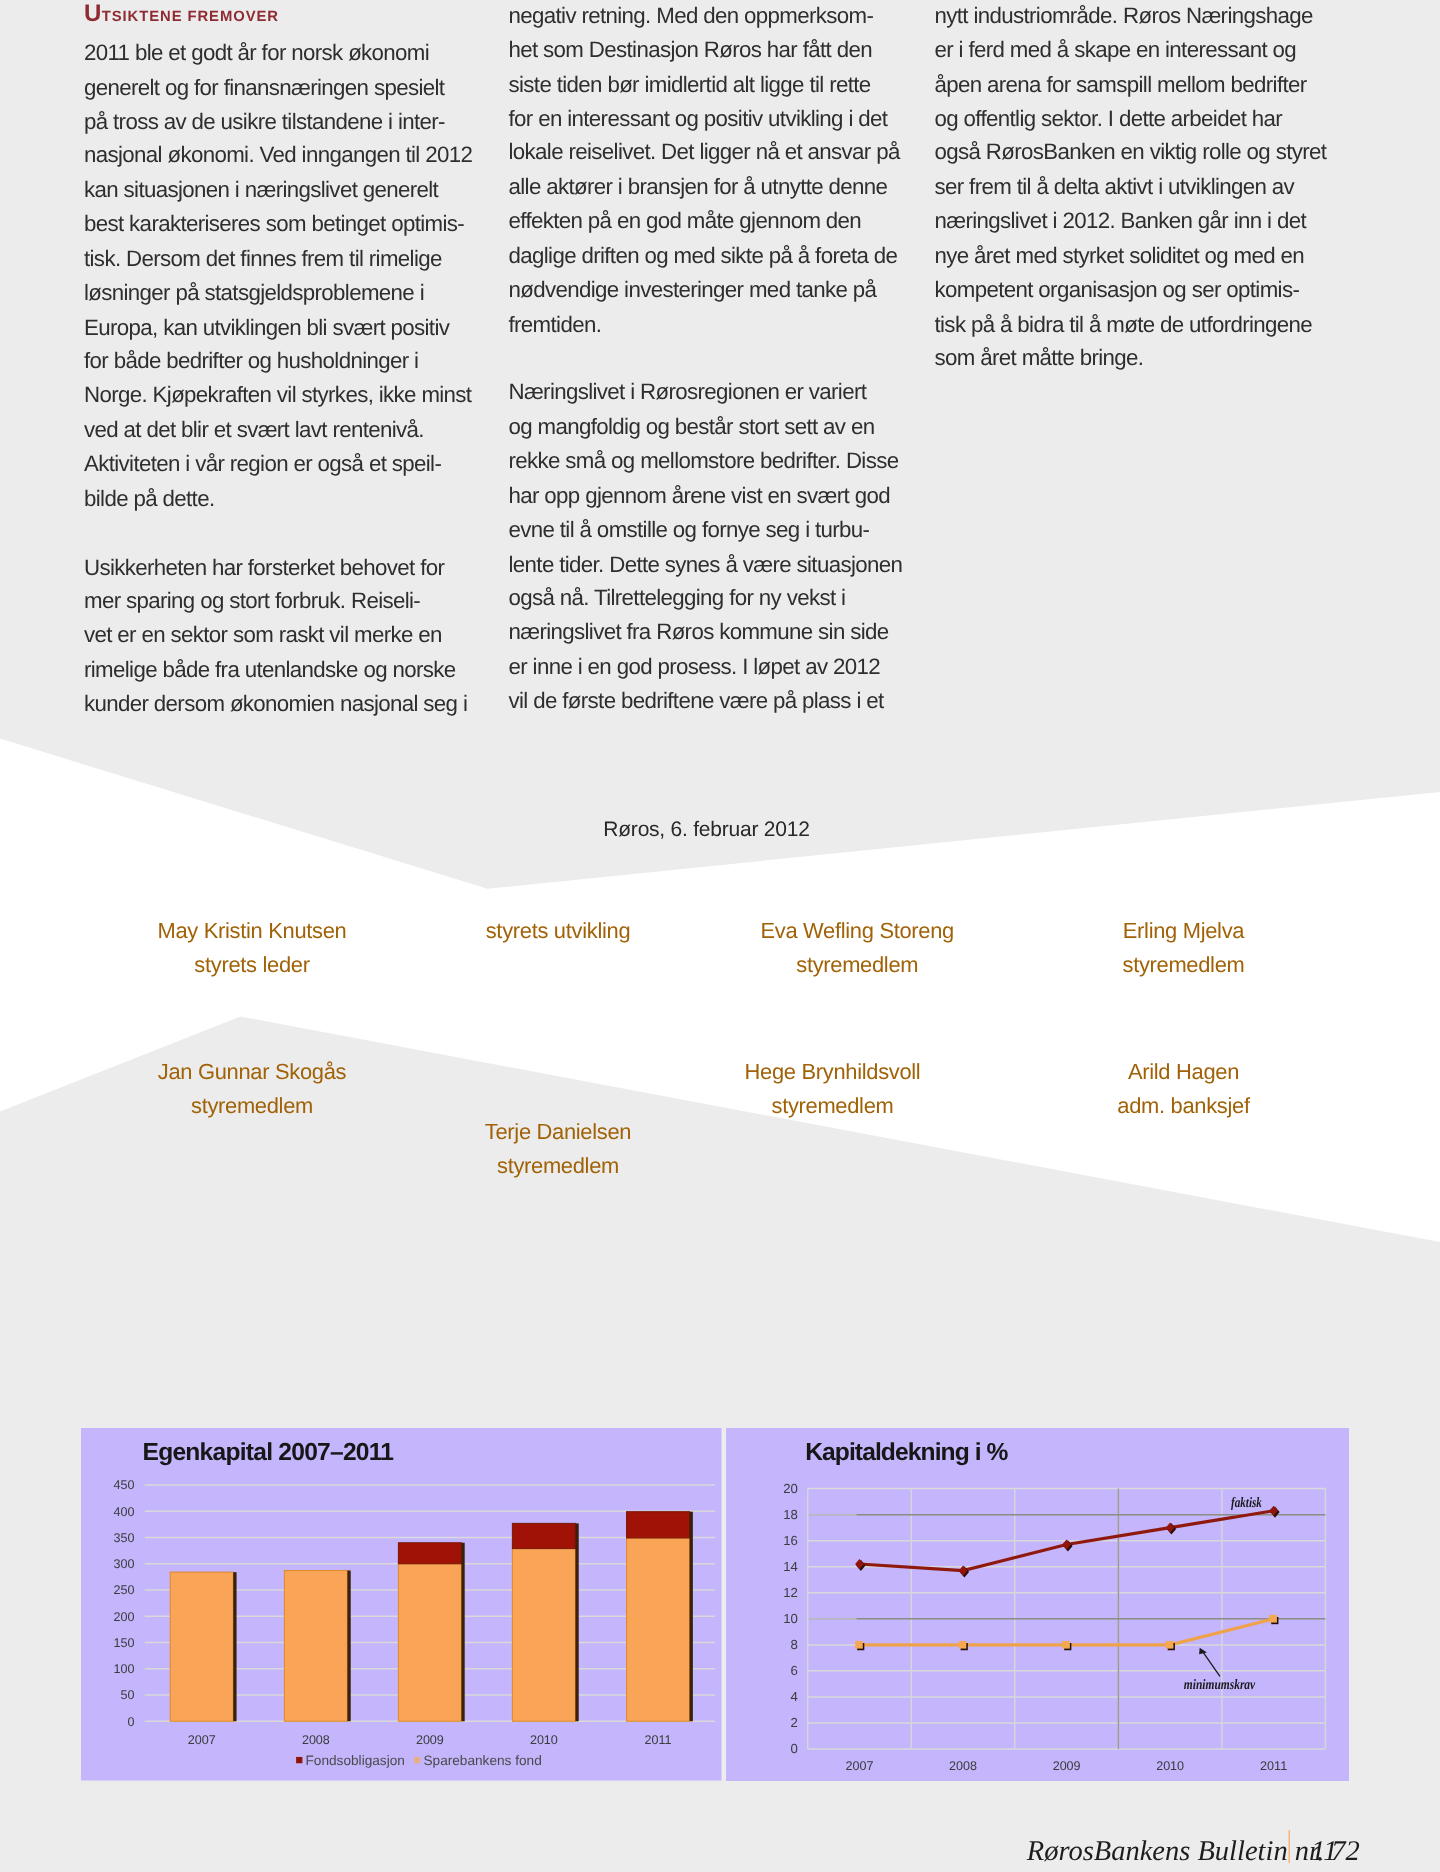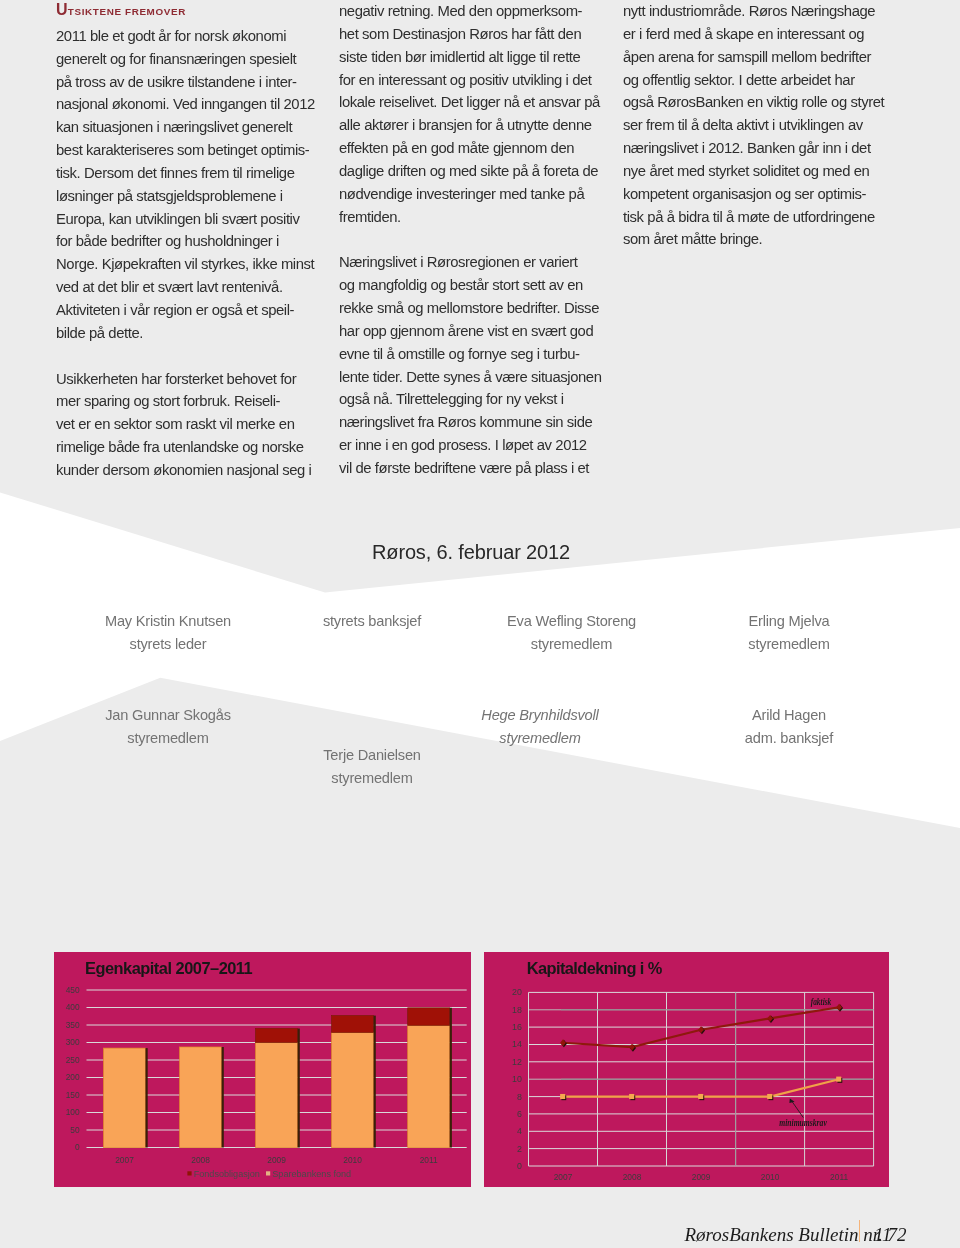--- a/index.html
+++ b/index.html
@@ -8,25 +8,25 @@
   #bgsvg{position:absolute;left:0;top:0;width:960px;height:1248px;}
   .content{position:absolute;left:0;top:0;width:760px;height:1248px;transform:translateZ(0);}
 
   .col{position:absolute;top:0;width:300px;white-space:nowrap;font-size:14.85px;line-height:22.85px;letter-spacing:-0.42px;color:#2e2e2e;}
   .col p{margin:0;}
   .col p + p{margin-top:22.85px;}
   .kicker{font-weight:bold;color:#8E2B33;font-size:14.8px;letter-spacing:0.25px;line-height:22.85px;margin:0;position:relative;top:-1px;}
   .kicker .big{font-size:16px;letter-spacing:0.3px;}
   .kicker .sc{font-size:9.9px;letter-spacing:0.62px;}
 
-  .dateline{position:absolute;font-size:20px;letter-spacing:-0.15px;color:#282828;text-align:center;line-height:23px;}
+  .dateline{position:absolute;font-size:14px;letter-spacing:-0.15px;color:#282828;text-align:center;line-height:23px;}
   .sigrow{position:absolute;}
-  .sigcell{position:absolute;width:260px;margin-left:-130px;text-align:center;font-size:14.6px;letter-spacing:-0.2px;color:#737373;line-height:23.4px;white-space:nowrap;}
-
-  .chartbox{position:absolute;background:#be185d;}
+  .sigcell{position:absolute;width:260px;margin-left:-130px;text-align:center;font-size:14.6px;letter-spacing:-0.2px;color:#a16207;line-height:23.4px;white-space:nowrap;}
+
+  .chartbox{position:absolute;background:#c4b5fd;padding-left:10px;}
 
   .footer{position:absolute;}
   .footer .bulletin{font-family:"Liberation Serif",serif;font-style:italic;font-size:19px;color:#1d1d1d;}
   .footer .pagenum{font-family:"Liberation Serif",serif;font-style:italic;font-size:14.3px;color:#1d1d1d;}
   .footer .divider{position:absolute;background:#F5B47A;}
 </style>
 </head>
 <body>
 
 <div class="page">
@@ -61,41 +61,41 @@
     </div>
 
     <div class="dateline" style="left:56px;top:541px;width:830px;">Røros, 6. februar 2012</div>
 
     <div class="sigrow" id="sigrow1" style="left:0px;top:610px;width:960px;height:50px;">
         <div class="sigcell" style="left:168px;">
           <div>May Kristin Knutsen</div>
           <div>styrets leder</div>
         </div>
         <div class="sigcell" style="left:372px;">
-          <div>styrets banksjef</div>
+          <div>styrets utvikling</div>
         </div>
         <div class="sigcell" style="left:571.5px;">
           <div>Eva Wefling Storeng</div>
           <div>styremedlem</div>
         </div>
         <div class="sigcell" style="left:789px;">
           <div>Erling Mjelva</div>
           <div>styremedlem</div>
         </div>
       </div>
     <div class="sigrow" id="sigrow2" style="left:0px;top:704px;width:960px;height:50px;">
         <div class="sigcell" style="left:168px;">
           <div>Jan Gunnar Skogås</div>
           <div>styremedlem</div>
         </div>
         <div class="sigcell" style="left:372px;margin-top:40px;">
           <div>Terje Danielsen</div>
           <div>styremedlem</div>
         </div>
-        <div class="sigcell" style="left:540px;font-style:italic;">
+        <div class="sigcell" style="left:555px;">
           <div>Hege Brynhildsvoll</div>
           <div>styremedlem</div>
         </div>
         <div class="sigcell" style="left:789px;">
           <div>Arild Hagen</div>
           <div>adm. banksjef</div>
         </div>
       </div>
 
     <div class="chartbox" style="left:54px;top:952px;width:417px;height:235px;">

